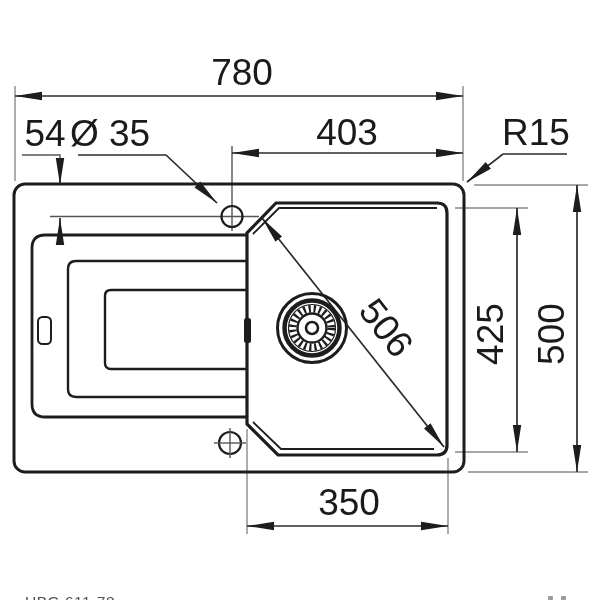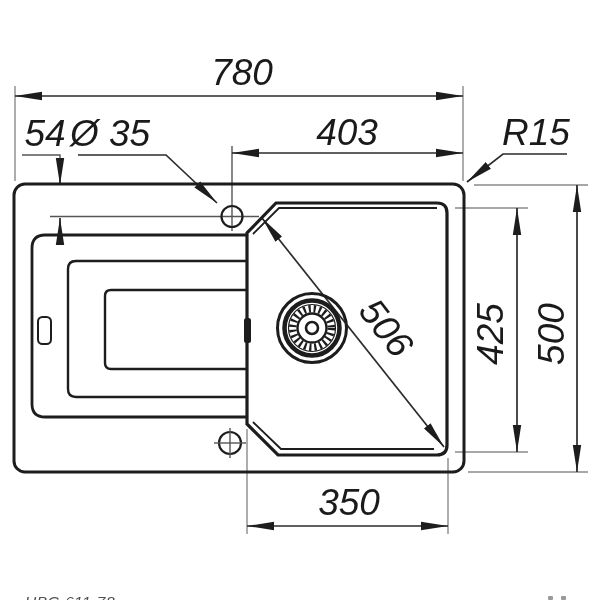--- a/index.html
+++ b/index.html
@@ -1,16 +1,16 @@
 <!DOCTYPE html>
 <html><head>
 <meta charset="utf-8">
 <style>
   html,body{margin:0;padding:0;background:#fff;}
-  .frame{position:relative;width:600px;height:600px;background:#ffffff;overflow:hidden;font-style:italic;}
+  .frame{position:relative;width:600px;height:600px;background:#ffffff;overflow:hidden;}
   svg{display:block;}
   text{font-family:"Liberation Sans", sans-serif;fill:#1a1a1a;}
   .dim-label{font-size:37px;paint-order:stroke;stroke:#ffffff;stroke-width:9px;stroke-linejoin:round;}
   .model-label{font-size:15.5px;fill:#4f4f4f;letter-spacing:0.5px;}
   .outline{stroke:#1d1d1d;fill:none;}
   .dimline{stroke:#2b2b2b;stroke-width:1.7;fill:none;}
   .extline{stroke:#8a8a8a;stroke-width:1.4;fill:none;}
   .thinline{stroke:#555;stroke-width:1.4;fill:none;}
 </style>
 </head>

